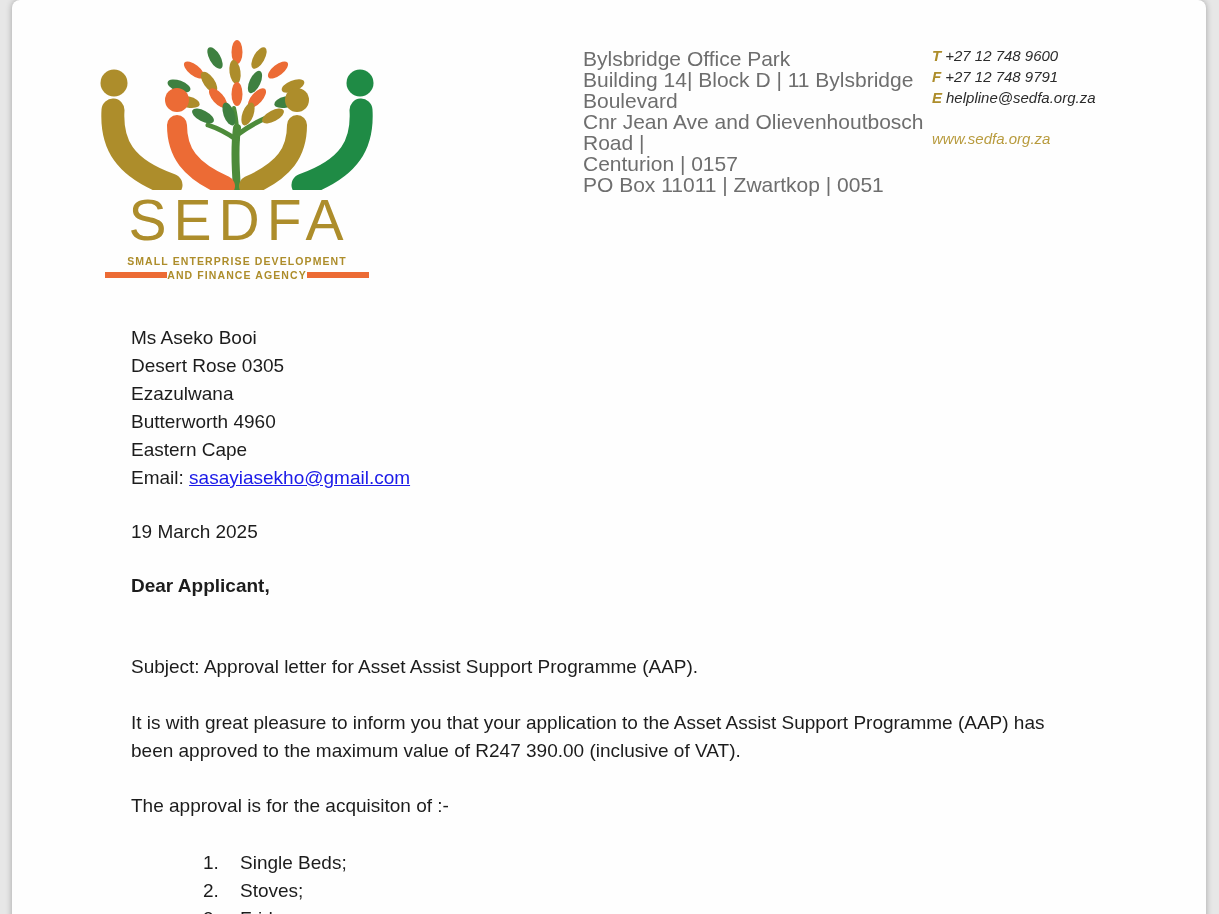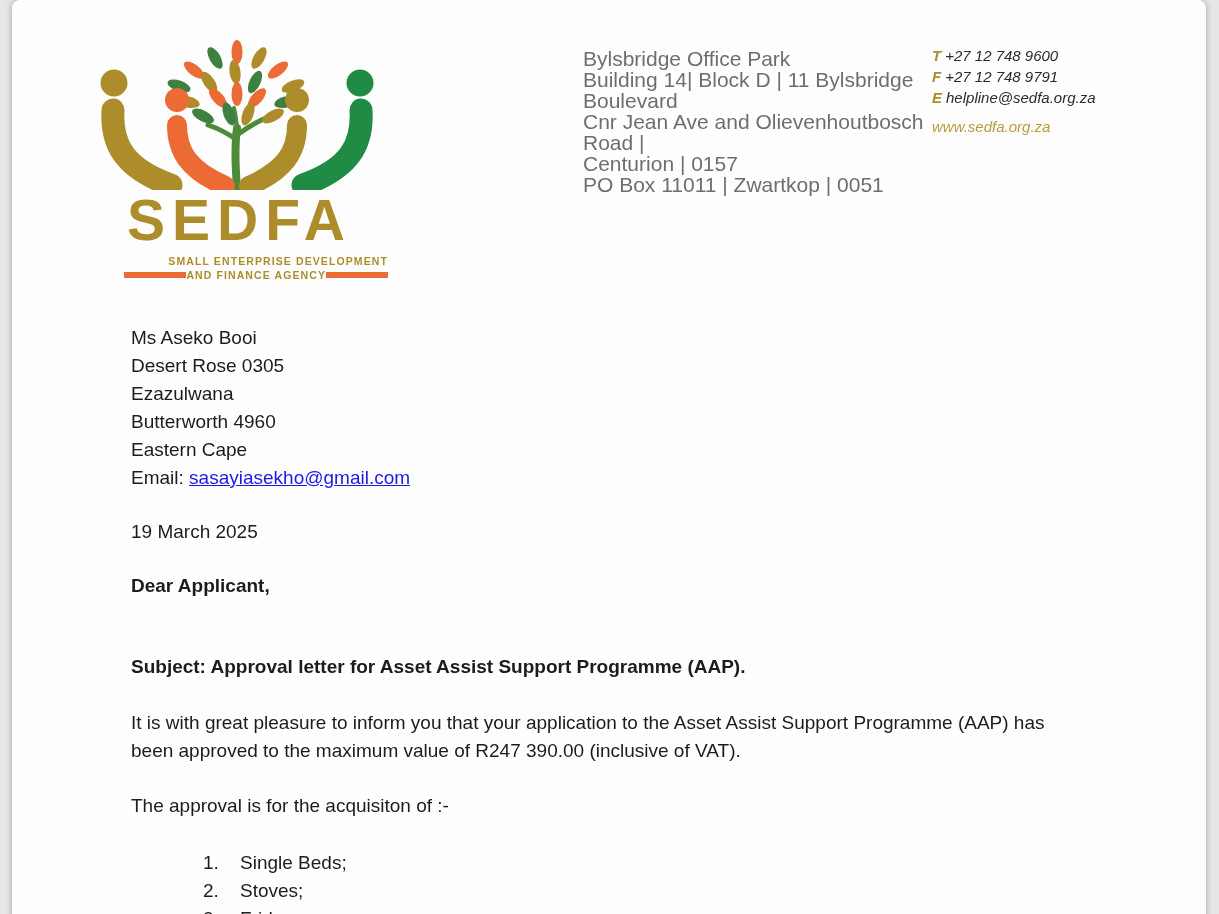--- a/index.html
+++ b/index.html
@@ -17,53 +17,53 @@
   .page{
     position:absolute; left:12px; top:0; width:1194px; height:980px;
     background:#fefefe;
     border-radius:8px 8px 0 0;
     box-shadow:0 0 6px rgba(0,0,0,.30);
   }
   
   .logo-block{position:absolute; left:74px; top:40px; width:302px; text-align:center;}
   .logo-mark{display:block; margin:0 auto;}
   .logo-word{
-    font-size:57px; font-weight:bold; letter-spacing:7px; line-height:1;
+    font-size:57px; font-weight:normal; letter-spacing:7px; line-height:1;
     color:var(--gold); margin-top:2px; margin-left:5px;
   }
   .logo-cap1{
     font-size:10.5px; font-weight:bold; letter-spacing:1.1px;
-    color:var(--gold); margin-top:6px;text-align:right;
+    color:var(--gold); margin-top:6px;
   }
-  .logo-cap2-row{display:flex; align-items:center; justify-content:flex-end; margin-top:2px;}
+  .logo-cap2-row{display:flex; align-items:center; justify-content:center; margin-top:2px;}
   .cap-bar{width:62px; height:6px; background:var(--orange);}
   .logo-cap2{font-size:10.5px; font-weight:bold; letter-spacing:1.1px; color:var(--gold);}
 
   .office-address{
     position:absolute; left:571px; top:48px;
     font-size:21px; line-height:21px; color:var(--grey_text);
     width:345px;
   }
   .contact-block{
     position:absolute; left:920px; top:45px;
     font-size:15px; line-height:21px; color:#2b2b2b;font-style:italic;
   }
   .contact-line .clabel{color:var(--gold); font-weight:bold; margin-right:4px;}
-  .website{color:#b89b3e; margin-top:8px; display:inline-block; text-decoration:none;text-align:center;}
+  .website{color:#b89b3e; margin-top:20px; display:inline-block; text-decoration:none;text-align:center;}
 
   
   .letter-body{
     position:absolute; left:119px; top:285px; width:935px;
     font-size:19px; line-height:28px;margin-top:39px;
   }
   .recipient-line{white-space:nowrap;}
   .email-link{color:var(--link_blue); text-decoration:underline;}
   .date-line{margin-top:26px;}
   .salutation{margin-top:26px;font-weight:bold;}
-  .subject-line{margin-top:53px; font-weight:bold;}
+  .subject-line{margin-top:53px; font-weight:normal;}
   .body-paragraph{margin-top:28px;}
   .approval-intro{margin-top:27px;}
   .item-list{margin-top:29px; padding-left:72px;}
   .list-item{display:flex;}
   .item-num{width:37px; flex:0 0 auto;}
 </style>
 </head>
 <body>
 
 <div class="page">

